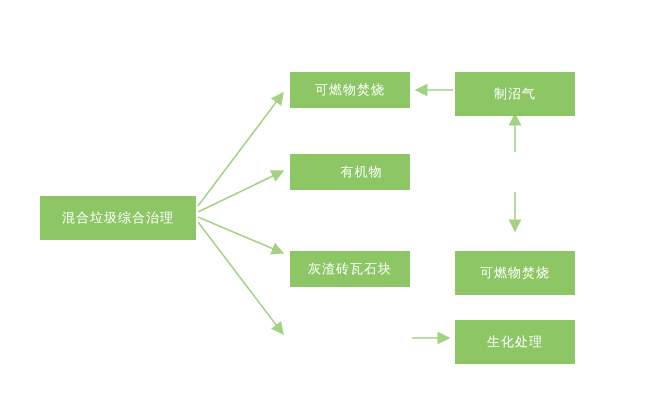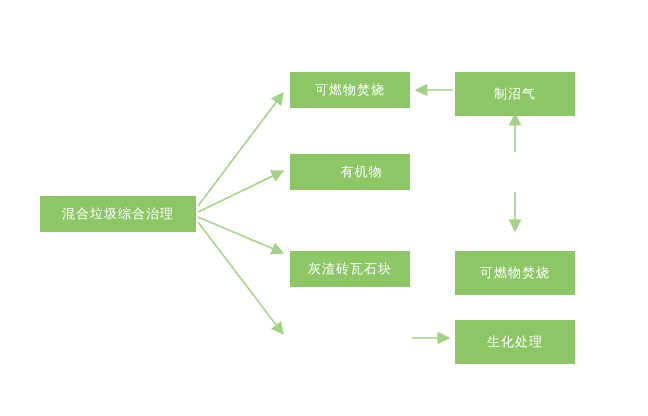--- a/index.html
+++ b/index.html
@@ -19,21 +19,21 @@
     position: absolute;
     background: #8CC665;
     color: #ffffff;
     font-size: 13px;
     display: flex;
     align-items: center;
     justify-content: center;
     letter-spacing: 1px;
     box-sizing: border-box;
   }
-  .node-root   { left: 40px;  top: 196px; width: 156px; height: 36px; }
+  .node-root   { left: 40px;  top: 196px; width: 156px; height: 44px; }
   .node-mid    { left: 290px; width: 120px; height: 36px; }
   .node-right  { left: 455px; width: 120px; height: 44px; }
   .row-1 { top: 72px; }
   .row-2 { top: 154px; padding-left: 23px; }
   .row-3 { top: 251px; }
   .row-4 { top: 320px; }
   svg.edges {
     position: absolute;
     left: 0; top: 0;
     width: 648px;

